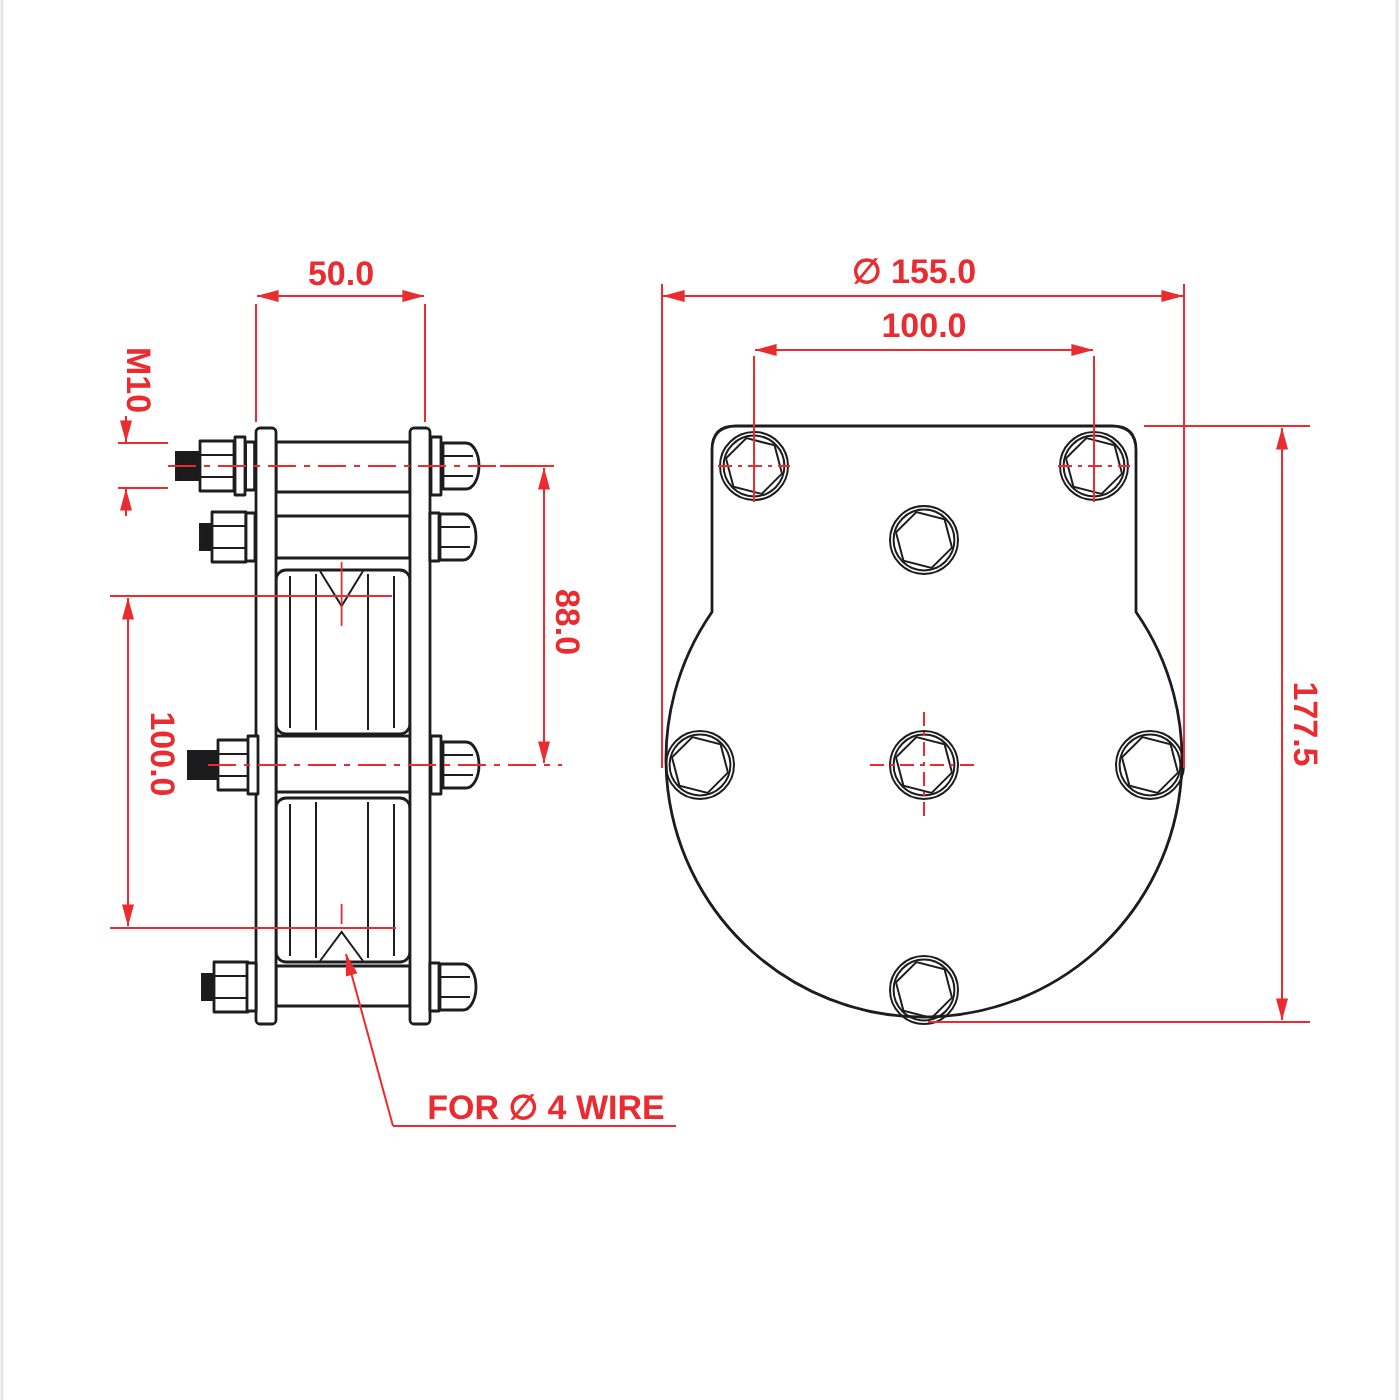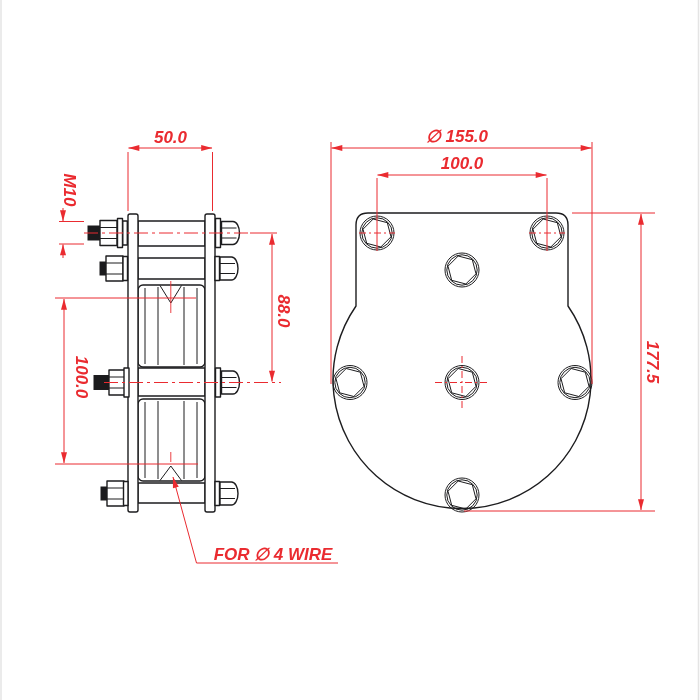--- a/index.html
+++ b/index.html
@@ -3,21 +3,21 @@
 <meta charset="utf-8">
 <style>
   :root{
     --line:#1d1d1f;
     --dimension:#ea2b30;
     --background:#ffffff;
     --edge:#e4e4e4;
   }
   html,body{margin:0;padding:0;background:var(--background);}
   .stage{position:relative;width:700px;height:700px;background:var(--background);
-         font-family:"Liberation Sans", sans-serif;font-style:italic;}
+         font-family:"Liberation Sans", sans-serif;}
   svg{position:absolute;left:0;top:0;}
   .blkthin{stroke:var(--line);fill:none;stroke-width:1;}
   .blkfill{fill:#ffffff;stroke:var(--line);stroke-width:1.4;stroke-linejoin:round;}
   .dark{fill:#1b1b1d;stroke:var(--line);stroke-width:1;}
   .red{stroke:var(--dimension);fill:none;stroke-width:1;}
   .redthin{stroke:var(--dimension);fill:none;stroke-width:0.9;}
   .cl{stroke-dasharray:14 4 3 4;}
   .ch{stroke-dasharray:7 3 2 3;}
   text.dim{fill:var(--dimension);font-family:"Liberation Sans", sans-serif;
            font-size:17px;font-weight:bold;}

